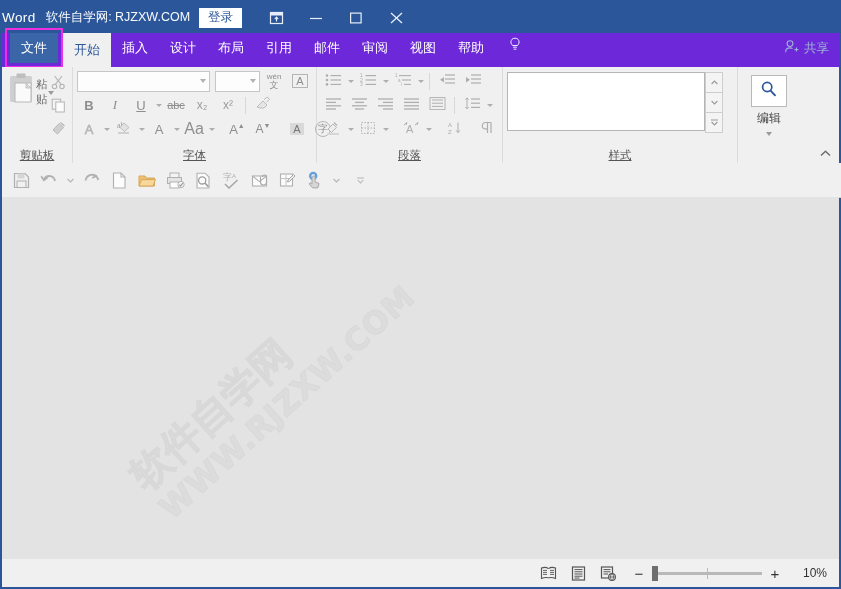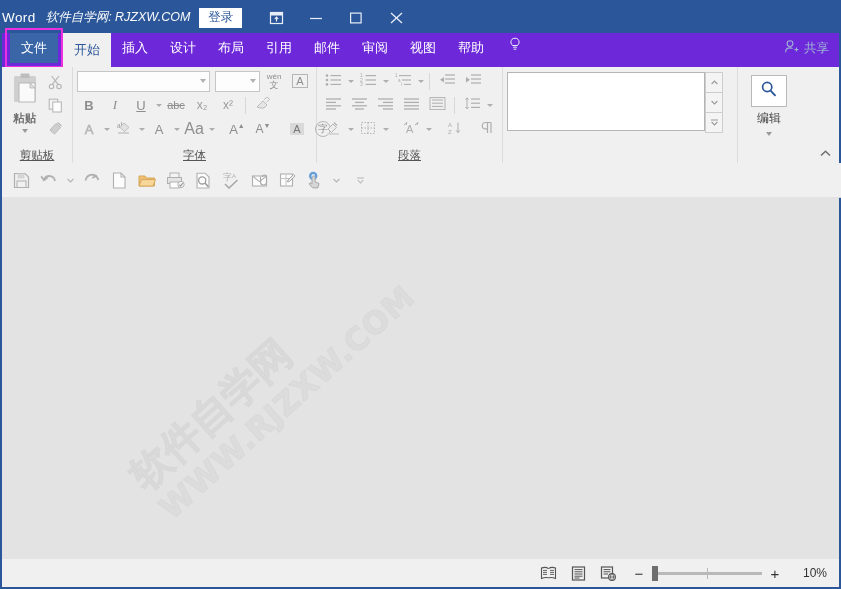--- a/index.html
+++ b/index.html
@@ -18,21 +18,21 @@
 
   
   .titlebar{
     position:absolute;left:0;top:0;width:837px;height:31px;
     background:#2b579a;display:flex;align-items:center;justify-content:flex-start;
   }
   .title-text{
     color:#ffffff;font-size:13.5px;letter-spacing:.4px;margin-right:10px;white-space:nowrap;
   }
   .title-site{
-    color:#ffffff;font-size:12.5px;margin-right:9px;white-space:nowrap;opacity:.97;font-style:italic;
+    color:#ffffff;font-size:12.5px;margin-right:9px;white-space:nowrap;opacity:.97;
   }
   .login-btn{
     background:#ffffff;color:#2b579a;font-size:12.5px;
     padding:2px 9px 3px 9px;margin-right:14px;line-height:1.2;cursor:pointer;
     white-space:nowrap;
   }
   .wincontrols{display:flex;align-items:center;height:31px;}
   .wc{
     width:40px;height:31px;display:flex;align-items:center;justify-content:center;
     color:#e8eef7;cursor:pointer;
@@ -72,21 +72,21 @@
   .group{position:relative;display:flex;flex-direction:column;border-right:1px solid #dcdcdc;}
   .group-body{flex:1;display:flex;align-items:flex-start;padding:3px 4px 0 4px;}
   .group-label{
     height:15px;line-height:15px;text-align:center;font-size:11.5px;color:#555;
     position:relative;
     text-decoration:underline;
   }
 
   
   .g-clip{width:70px;}
-  .clip-left{width:40px;display:flex;flex-direction:column;align-items:center;padding-top:2px;font-weight:bold;}
+  .clip-left{width:40px;display:flex;flex-direction:row;align-items:center;padding-top:2px;}
   .clip-right{width:26px;display:flex;flex-direction:column;align-items:center;gap:3px;padding-top:4px;}
   .paste-lbl{font-size:11.5px;color:#6f6f6f;margin-top:1px;}
   .caret-d{width:0;height:0;border-left:3.5px solid transparent;border-right:3.5px solid transparent;border-top:4px solid #9a9a9a;margin-top:3px;}
 
   
   .g-font{width:243px;}
   .font-rows{display:flex;flex-direction:column;gap:2px;width:100%;}
   .frow{display:flex;align-items:center;height:22px;gap:2px;}
   .combo{
     height:19px;background:#fdfdfd;border:1px solid #c6c6c6;display:flex;align-items:center;
@@ -577,20 +577,21 @@
               </svg>
           </div>
           <div class="ssbtn">
             <svg width="9" height="7" viewBox="0 0 9 7">
                 <line x1="1" y1="1" x2="8" y2="1" stroke="#9a9a9a" stroke-width="1"></line>
                 <path d="M1.6 3 L4.5 6 L7.4 3" fill="none" stroke="#9a9a9a" stroke-width="1.1"></path>
               </svg>
           </div>
         </div>
       </div>
+      <div class="group-label">样式</div>
     </div>
 
     <div class="group g-edit">
       <div class="group-body" style="display:block;">
         <div class="editbtn">
           <span>
             <svg width="18" height="18" viewBox="0 0 18 18">
                 <circle cx="7.2" cy="7" r="4.6" fill="none" stroke="#2b579a" stroke-width="1.7"></circle>
                 <line x1="10.6" y1="10.6" x2="15.5" y2="15.8" stroke="#2b579a" stroke-width="1.9"></line>
               </svg>

